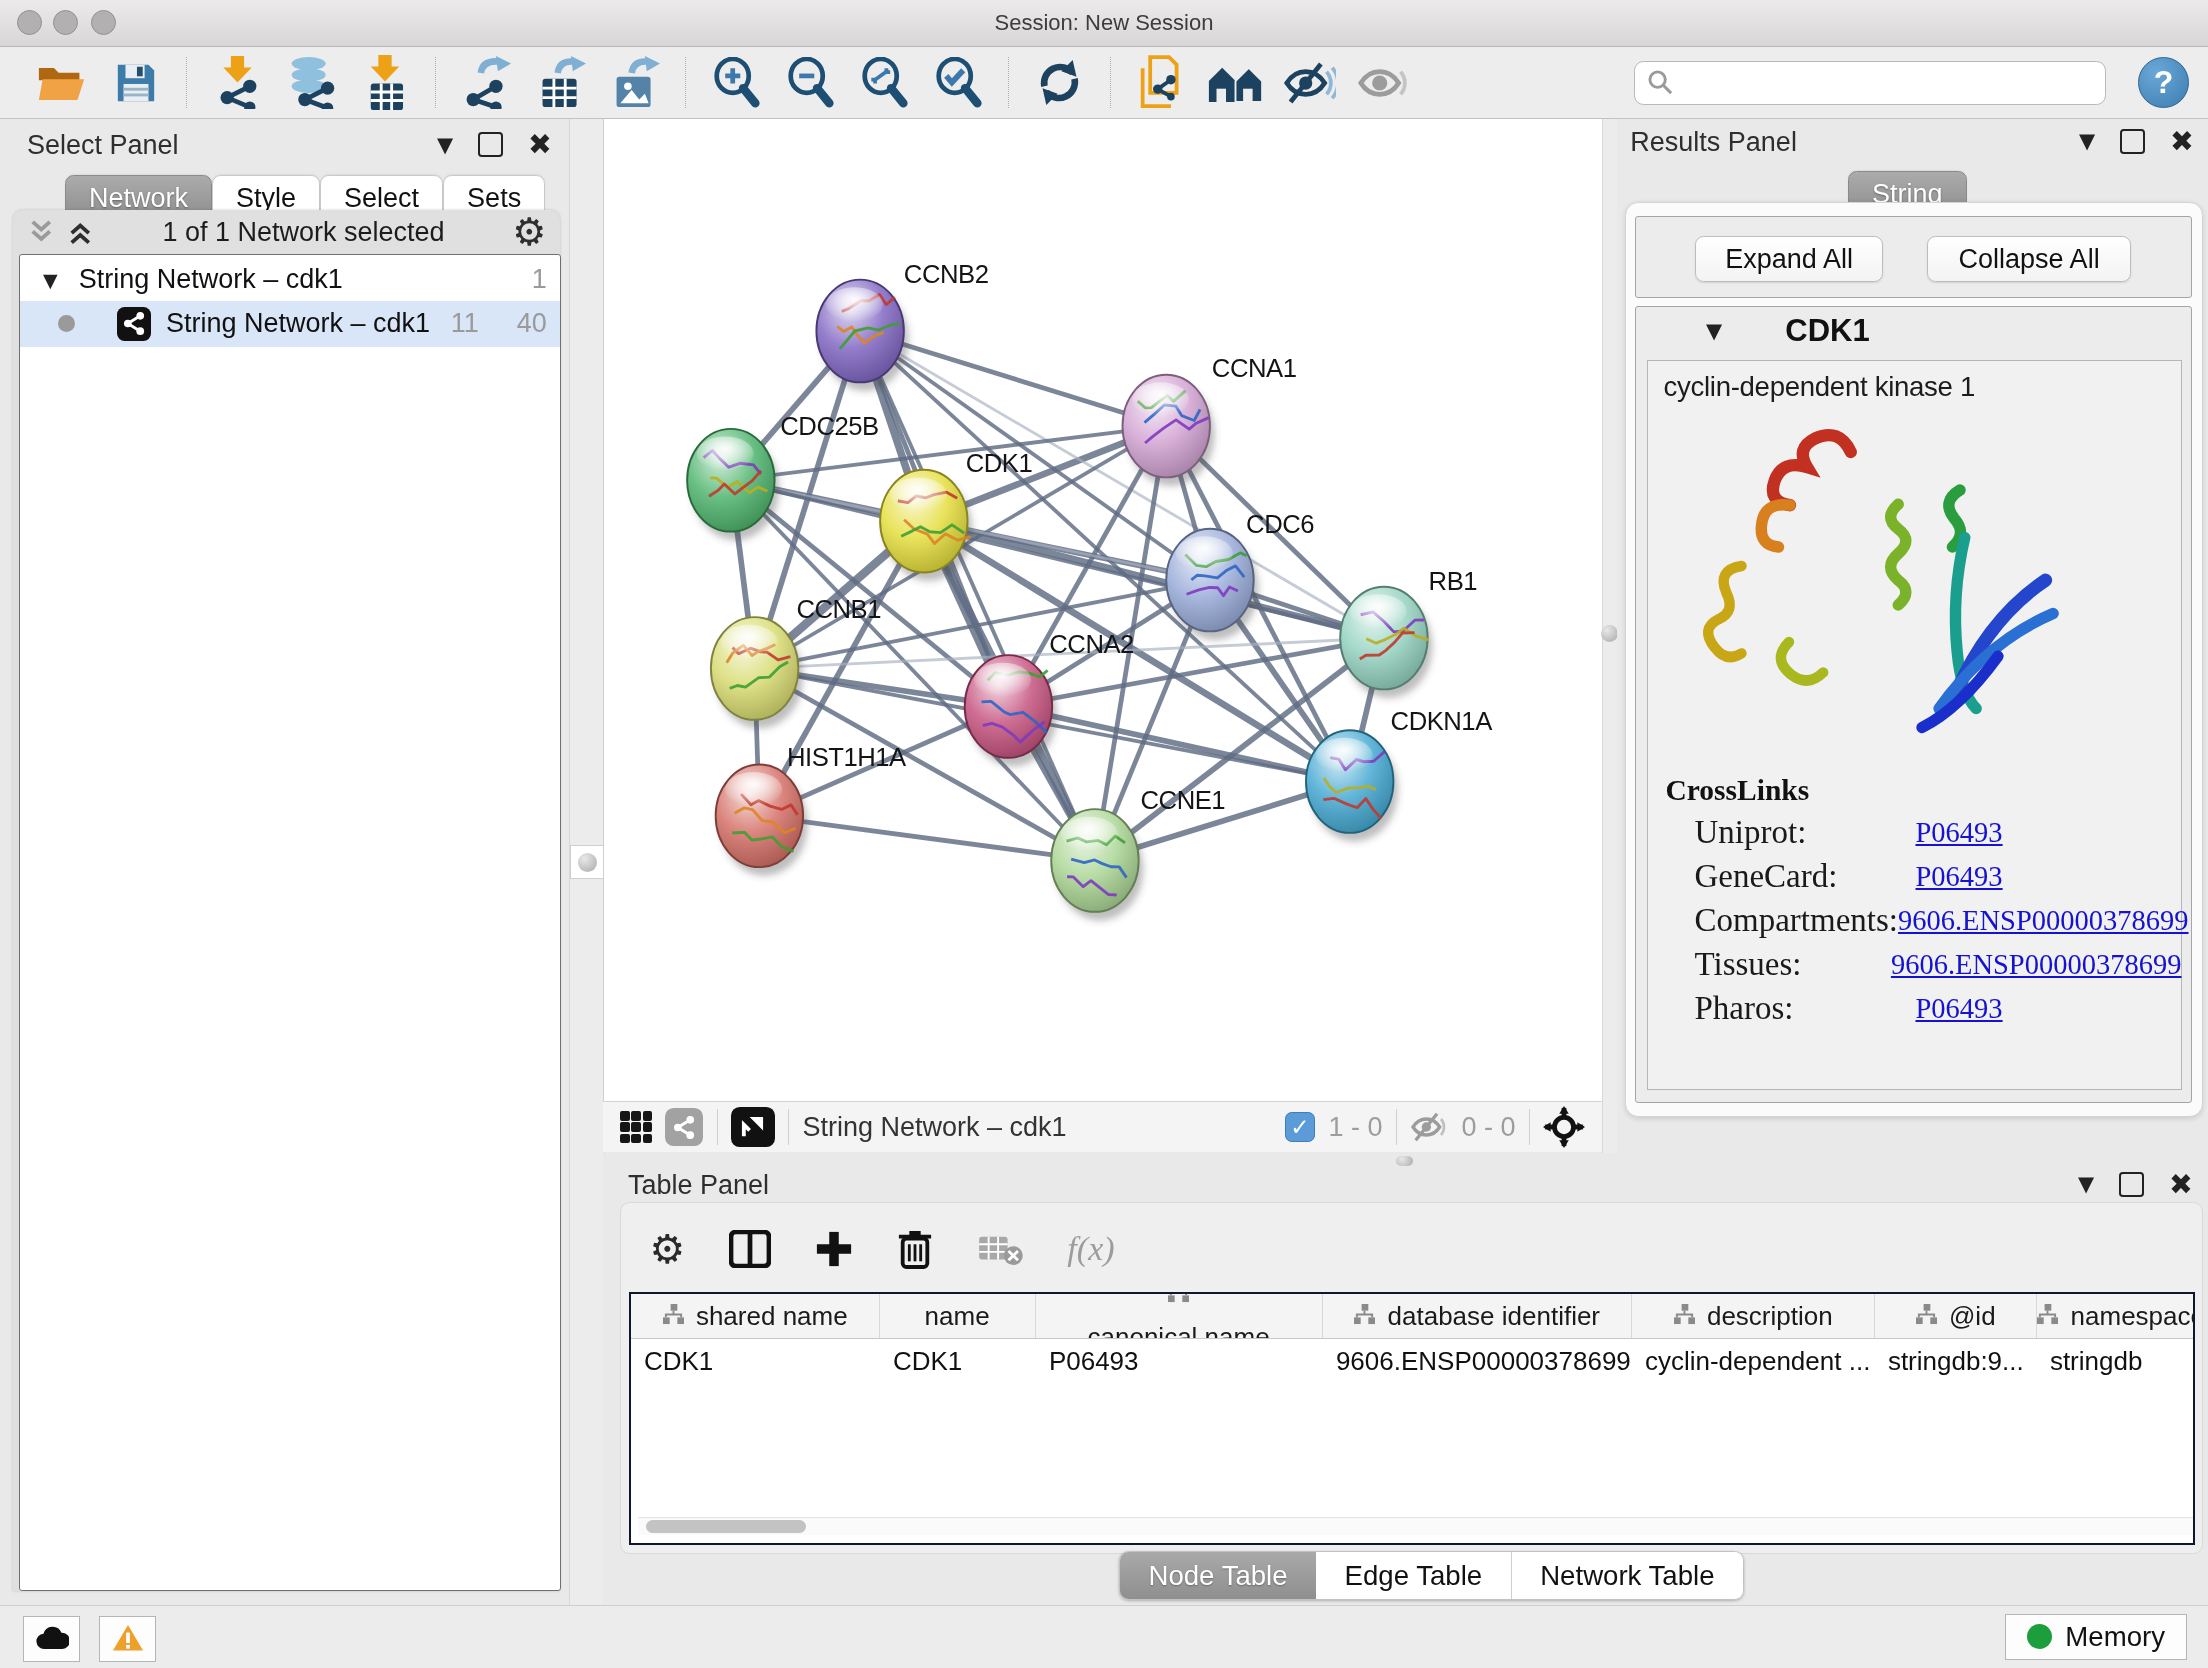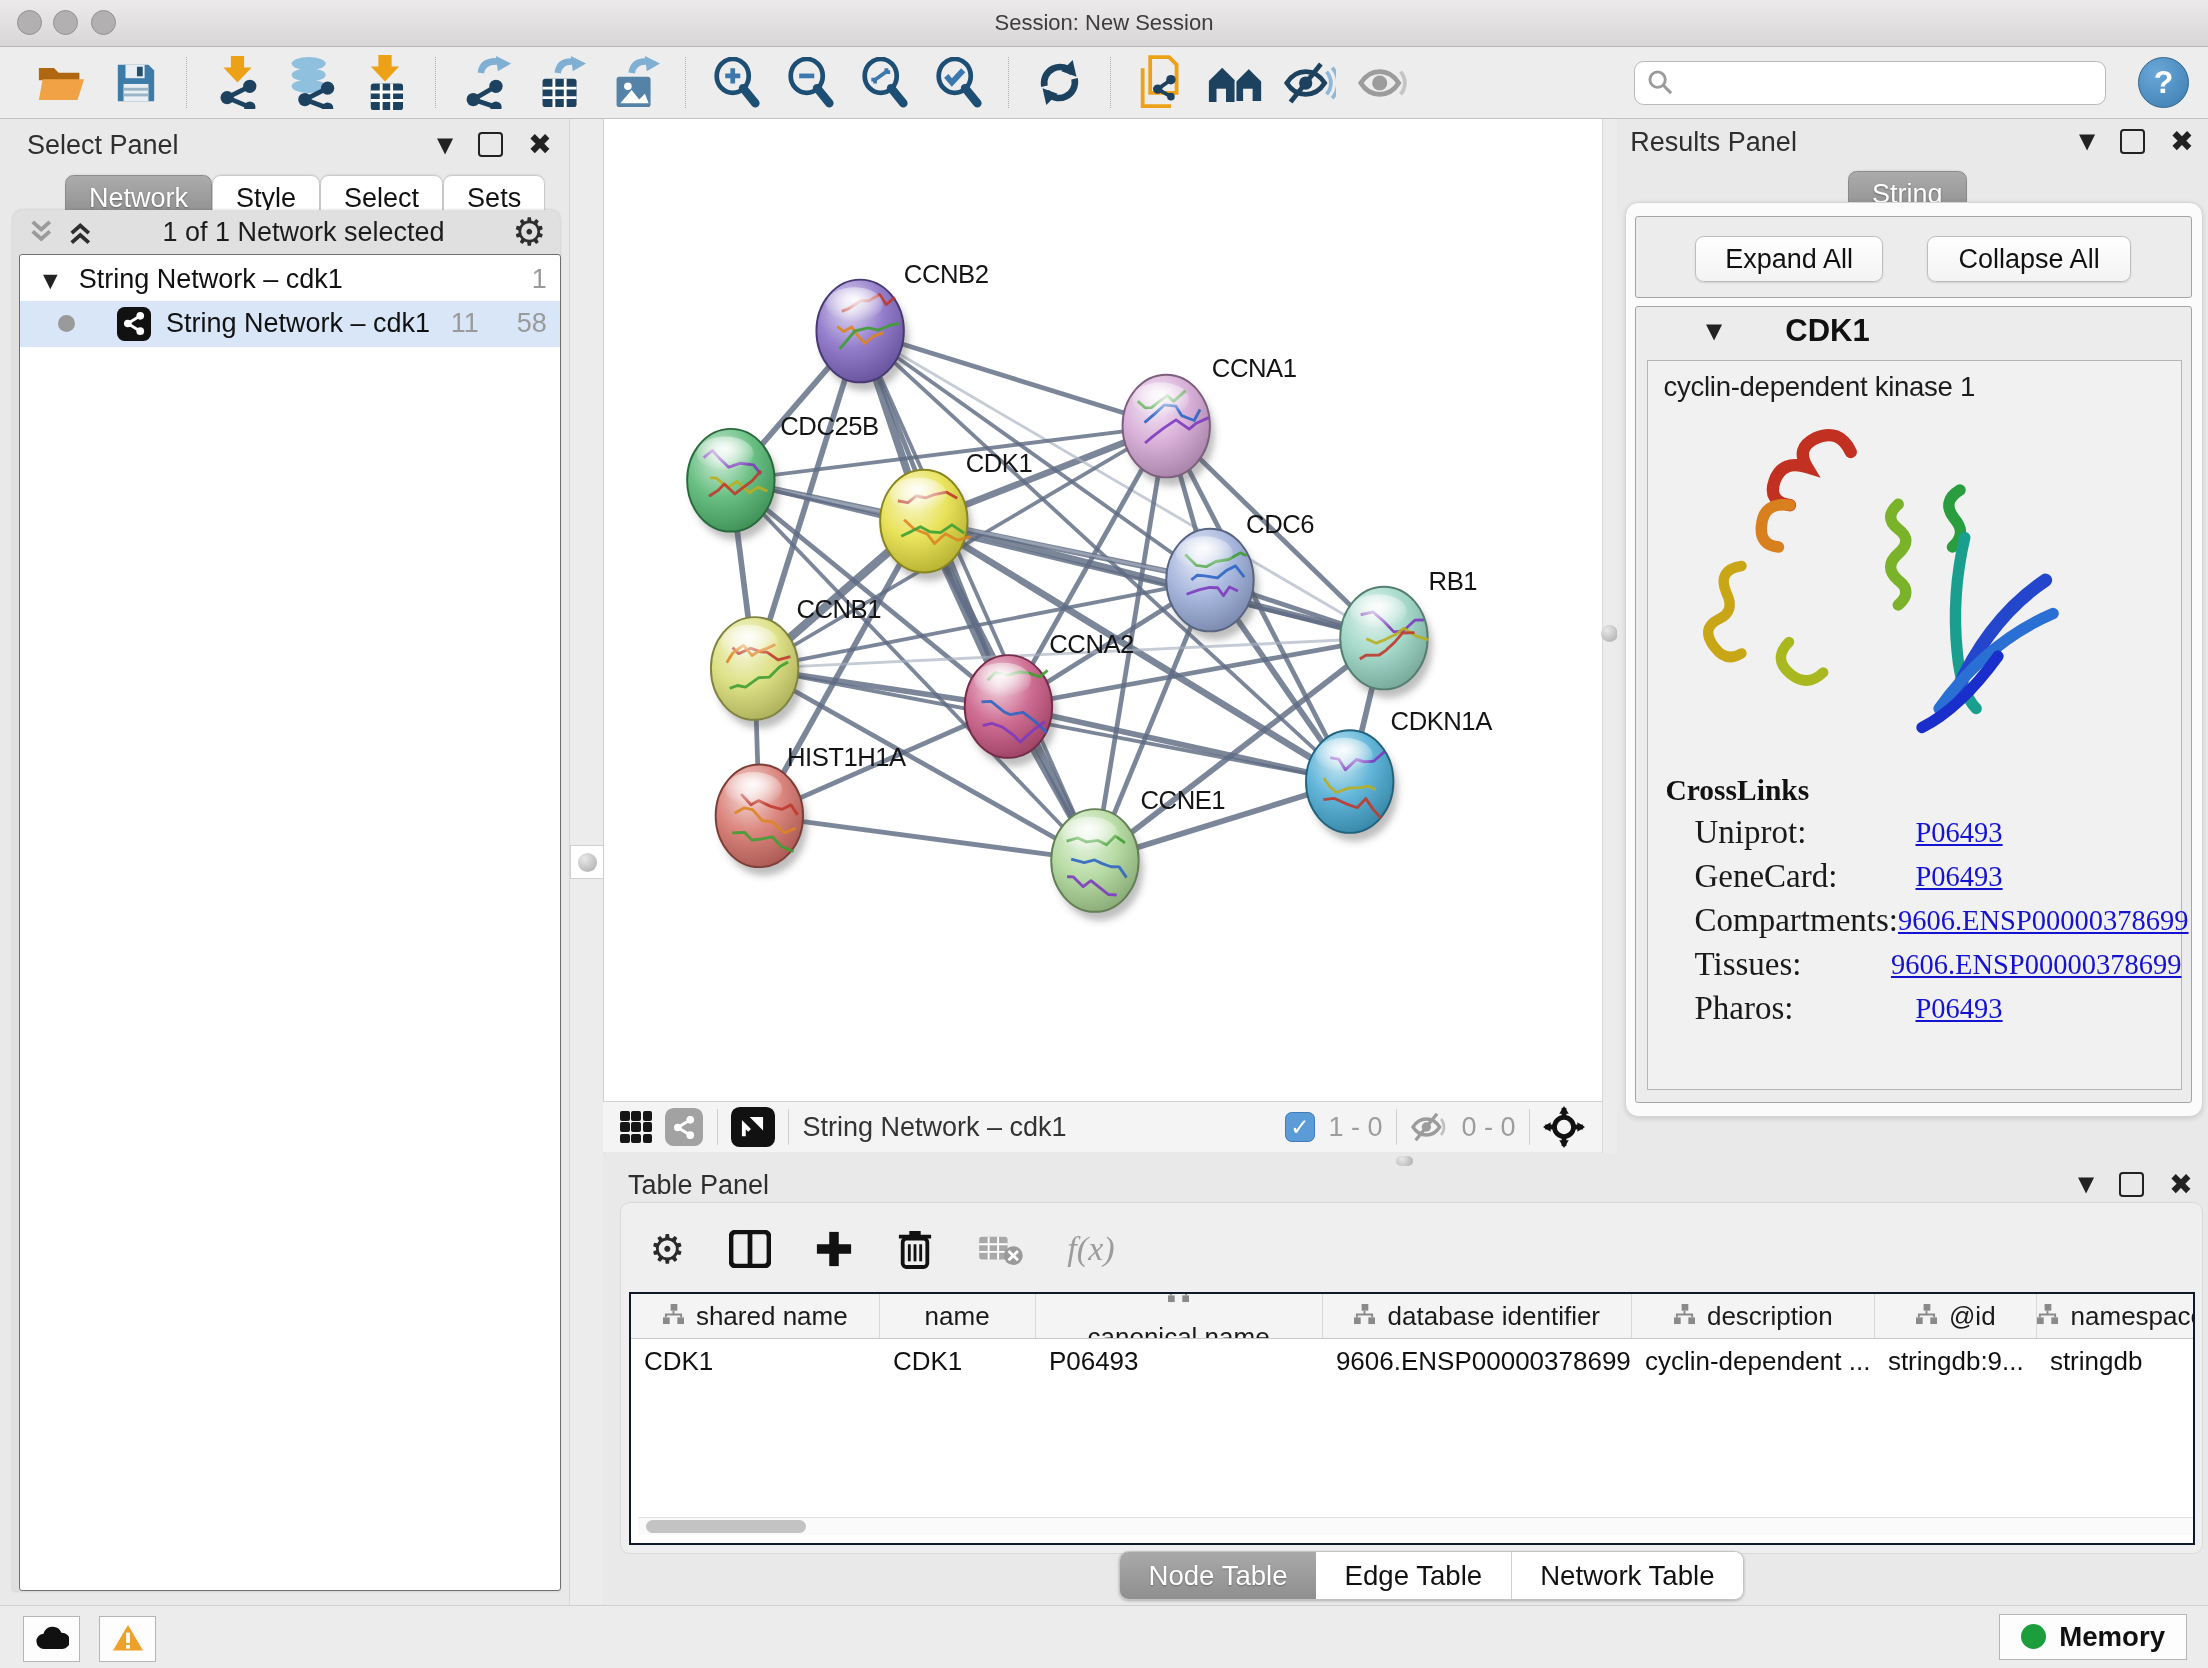--- a/index.html
+++ b/index.html
@@ -87,21 +87,21 @@
   .trow{display:flex;height:44px;}
   .td{font-size:26px;color:#111;padding-left:13.3px;display:flex;align-items:center;box-sizing:border-box;
       flex:0 0 auto;overflow:hidden;white-space:nowrap;}
   .hscroll{left:7.6px;bottom:7.6px;width:1566px;height:17px;background:#fafafa;border-top:1px solid #e3e3e3;}
   .hthumb{left:7.6px;top:1.9px;width:160px;height:12.4px;border-radius:6.7px;background:#c3c3c3;}
   .bottom-tabs{left:516px;top:383px;display:flex;border-radius:9.5px;overflow:hidden;
      box-shadow:0 1px 2.9px rgba(0,0,0,.25);border:1px solid #c2c2c2;}
   .btab{font-size:27.6px;padding:7.6px 28.5px;background:#fff;color:#111;border-right:1px solid #cfcfcf;}
   .btab.active{background:linear-gradient(#a9a9a9,#8f8f8f);color:#fff;text-shadow:0 1px 1.9px rgba(0,0,0,.3);border-right:none;}
   
-  .statusbar{left:0;top:1605px;width:2208px;height:63px;background:#ececec;border-top:1px solid #cfcfcf;font-weight:bold;}
+  .statusbar{left:0;top:1605px;width:2208px;height:63px;background:#ececec;border-top:1px solid #cfcfcf;}
   .sbtn{width:55px;height:44px;background:#fdfdfd;border:1.9px solid #b5b5b5;display:flex;align-items:center;justify-content:center;}
   .membtn{height:44px;background:#fdfdfd;border:1.9px solid #b5b5b5;display:flex;align-items:center;justify-content:center;
     gap:13.3px;font-size:27.6px;color:#111;padding:0 21px;}
   .memdot{width:25px;height:25px;border-radius:50%;background:#1d9e3c;}
   .glyph{font-family:"DejaVu Sans",sans-serif;}
   .fx{font-family:"Liberation Serif","DejaVu Serif",serif;font-style:italic;color:#9c9c9c;font-size:34px;}
 </style>
 </head>
 <body>
 
@@ -313,21 +313,21 @@
             <g fill="#fff">
               <circle cx="5" cy="12" r="4"></circle>
               <circle cx="18" cy="4" r="4"></circle>
               <circle cx="18" cy="20" r="4"></circle>
             </g>
             <path d="M5 12 L18 4 M5 12 L18 20" stroke="#fff" stroke-width="3"></path>
           </svg>
       </span>
       <span style="margin-left:15px;flex:1;">String Network – cdk1</span>
       <span class="cnt" style="margin-right:38px;">11</span>
-      <span class="cnt">58</span>
+      <span class="cnt">40</span>
     </div>
   </div>
 </div>
 
 <div class="abs splitv" style="left:569px;top:119px;width:34px;height:1487px;">
   <div class="abs gripsq" style="left:0px;top:726px;">
       <div class="gripdot"></div>
     </div>
 </div>
 

